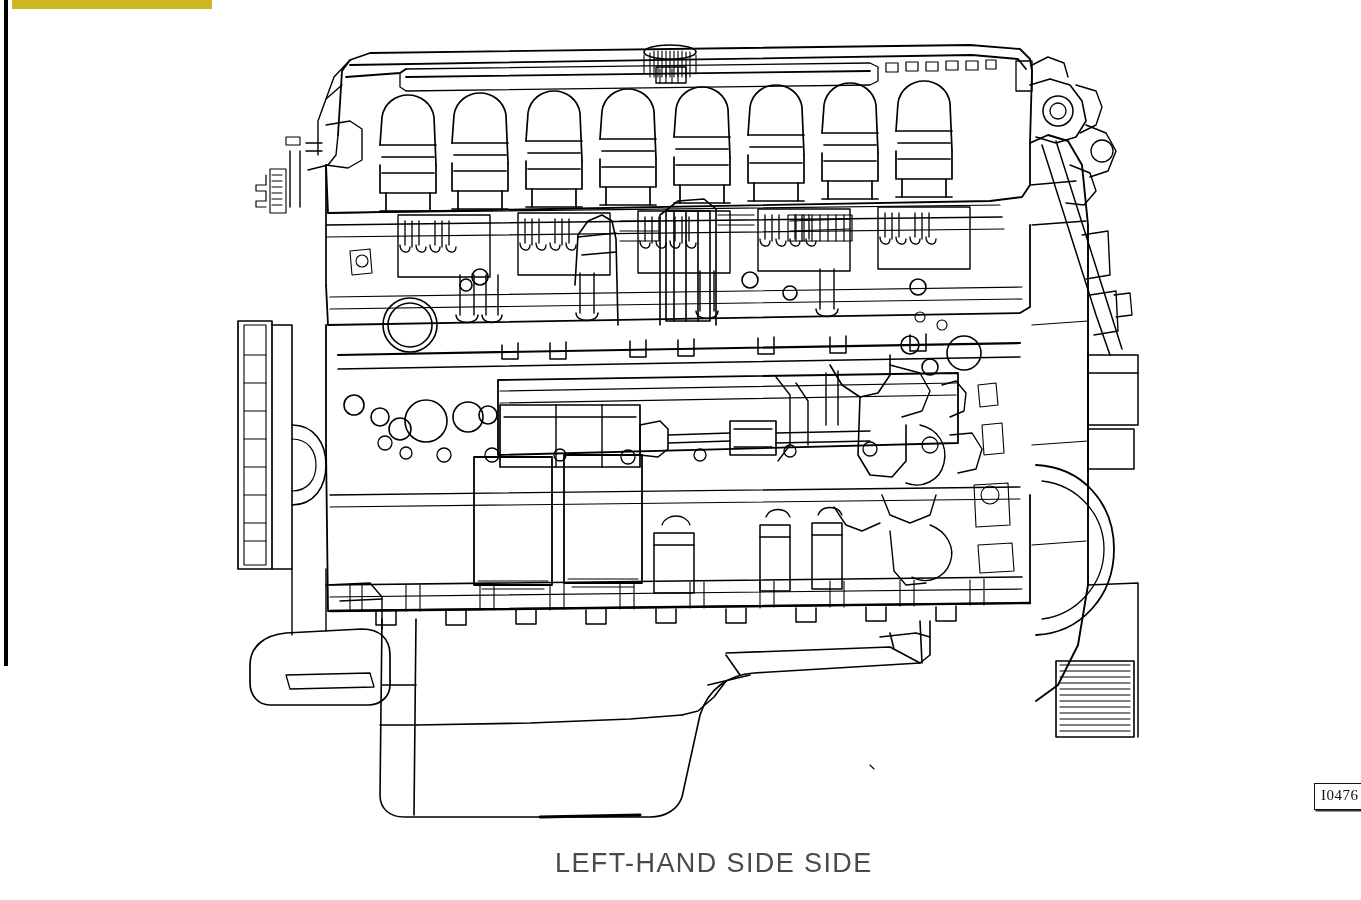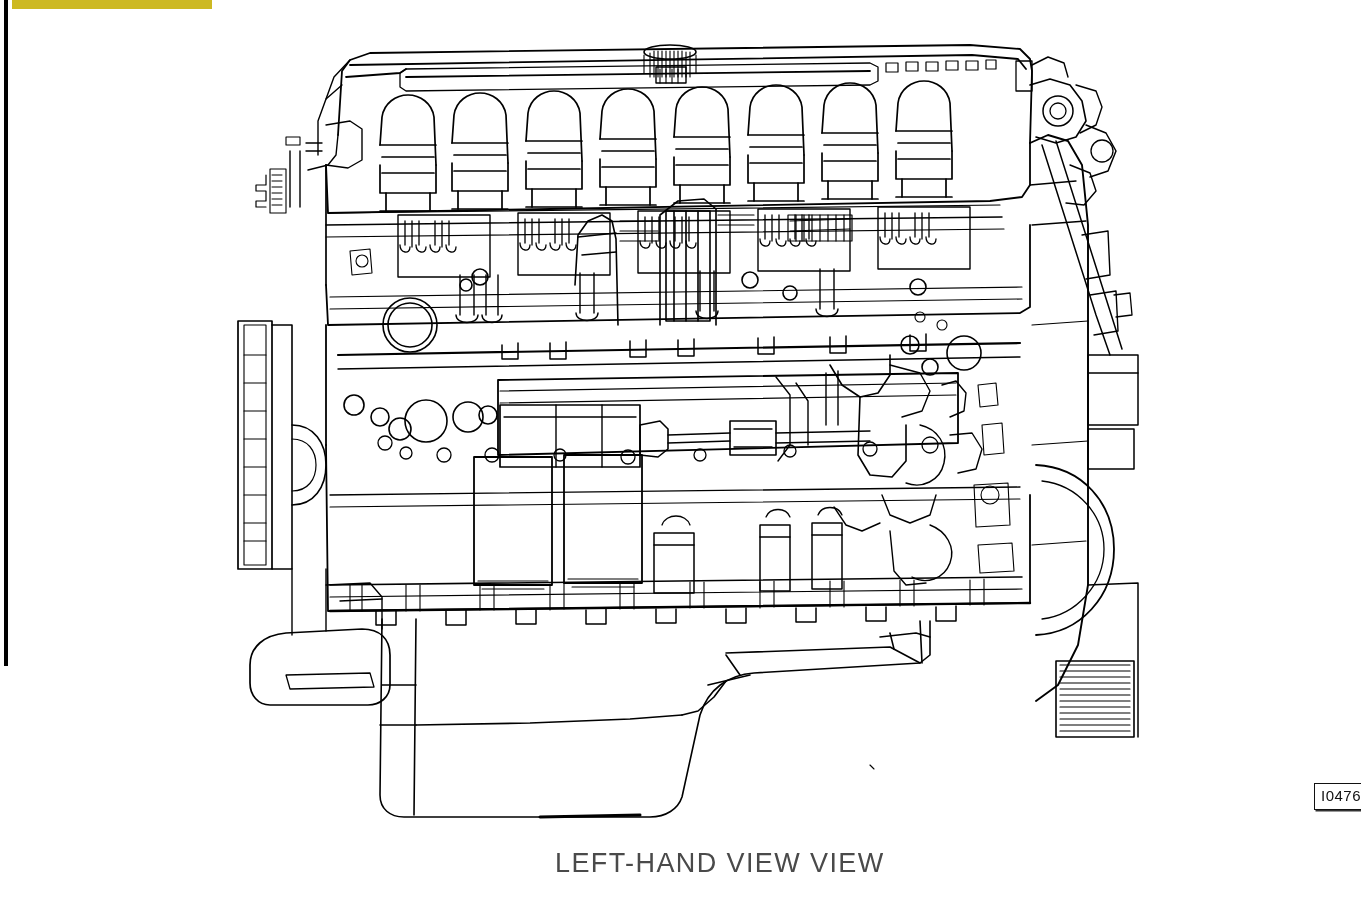--- a/index.html
+++ b/index.html
@@ -23,21 +23,21 @@
   #caption{position:absolute;left:555px;top:848px;
       font-family:"Liberation Sans", sans-serif;
       font-size:27px;font-weight:300;letter-spacing:1.4px;
       color:#4a4a4a;white-space:nowrap;}
 
   
   #partbox{position:absolute;left:1314px;top:783px;height:25px;width:60px;
       border:1.5px solid #111;background:#fff;overflow:hidden;
       box-shadow:1.5px 1.5px 0 #333;}
   #partbox span{position:absolute;left:6px;top:3px;
-      font-family:Liberation Sans, sans-serif;font-size:15px;color:#111;
+      font-family:Liberation Serif, serif;font-size:15px;color:#111;
       letter-spacing:0.5px;white-space:nowrap;}
 
   
   #watermark{position:absolute;left:836px;top:818px;width:525px;height:82px;
       pointer-events:none;}
   #watermark svg{display:block;}
 </style>
 </head>
 <body>
 
@@ -494,20 +494,20 @@
       <circle cx="760" cy="470" r="9"></circle>
       <path d="M120 226 L140 224 L142 248 L122 250 Z"></path>
       <circle cx="132" cy="236" r="6"></circle>
       <path d="M640 740 L644 744"></path>
     </g>
 
     </g>
   </svg>
   </div>
 
-  <div id="caption">LEFT-HAND VIEW VIEW</div>
+  <div id="caption">LEFT-HAND SIDE SIDE</div>
 
   <div id="partbox">
     <span>I0476</span>
   </div>
 
 
 </div>
 
 </body></html>

